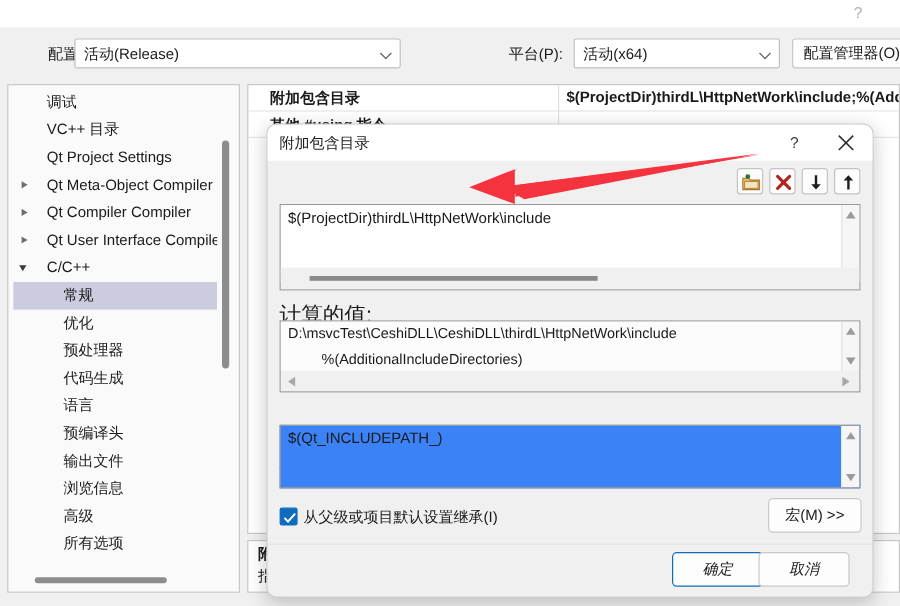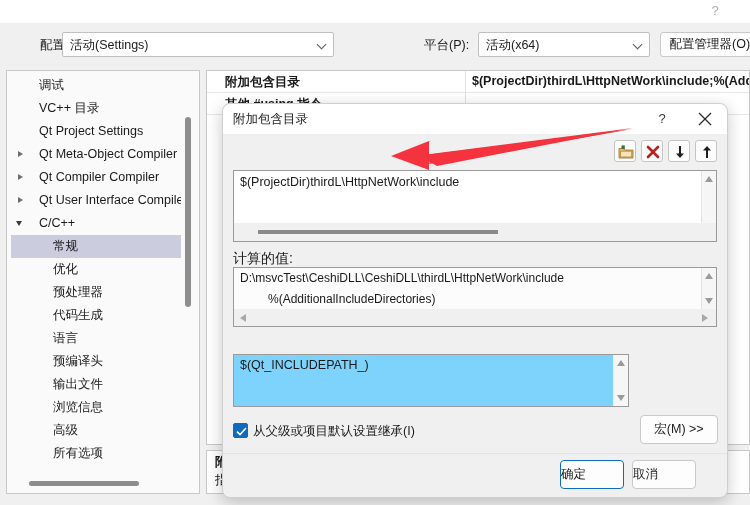--- a/index.html
+++ b/index.html
@@ -286,21 +286,21 @@
     background: #f0f0f0;
   }
   #list-hsb-thumb {
     position: absolute; left: 24px; top: 7px;
     width: 240px; height: 4px;
     background: #8a8a8a;
   }
 
   .field-label {
     position: absolute; left: 10px;
-    font-size: 14px; color: #1a1a1a;
+    font-size: 18px; color: #1a1a1a;
     white-space: nowrap;
   }
   #lbl-evaluated { top: 146px; }
   #lbl-inherited { top: 233px; margin-top: 44px; }
 
   #eval-outer {
     position: absolute; left: 10px; top: 163px;
     width: 484px; height: 60px;
     background: #f0f0f0;
     border: 1px solid #9a9a9a;
@@ -337,22 +337,22 @@
     border-left: 6px solid #a8a8a8;
   }
   #eval-vsb {
     position: absolute; right: 0; top: 0;
     width: 15px; height: 41px;
     background: #f6f6f6;
   }
 
   #inh-outer {
     position: absolute; left: 10px; top: 250px;
-    width: 396px; height: 53px;
-    background: #7dd3fc;
+    width: 484px; height: 53px;
+    background: #3b82f6;
     border: 1px solid #9a9a9a;
     text-decoration: underline;
   }
   #inh-text {
     position: absolute; left: 6px; top: 3px;
     font-size: 12.5px; color: #1a1a1a;
     white-space: nowrap;
   }
   #inh-vsb {
     position: absolute; right: 0; top: 0;
@@ -390,27 +390,28 @@
     white-space: nowrap;
   }
 
   #dlg-sep {
     position: absolute; left: 0; top: 349px;
     width: 100%; height: 1px;
     background: #e4e4e4;
   }
   .dlg-btn {
     position: absolute; top: 356px;
-    width: 64px; height: 29px;
+    width: 76px; height: 29px;
     background: #fdfdfd;
     border: 1px solid #c8c8c8;
     border-radius: 4px;
     font-size: 12.5px; color: #1a1a1a;
-    line-height: 27px;
-    white-space: nowrap;
+    text-align: center; line-height: 27px;
+    white-space: nowrap;
+    font-style: italic;
   }
   #btn-ok {
     left: 337px;
     border: 1.6px solid #0f6cbd;
   }
   #btn-cancel { left: 409px; }
 
   
   #annot-arrow {
     position: absolute;
@@ -424,21 +425,21 @@
 
 <div id="prop-window">
 
   <div id="titlebar">
     <div id="titlebar-help">?</div>
   </div>
 
   <div id="config-bar">
     <div class="cfg-label" id="cfg-label-config">配置(C):</div>
     <div class="combo" id="combo-config">
-      <span class="combo-text">活动(Settings)</span>
+      <span class="combo-text">活动(Release)</span>
       <span class="chev"></span>
     </div>
 
     <div class="cfg-label" id="cfg-label-platform">平台(P):</div>
     <div class="combo" id="combo-platform">
       <span class="combo-text">活动(x64)</span>
       <span class="chev"></span>
     </div>
 
     <div id="btn-config-mgr">配置管理器(O)...</div>

